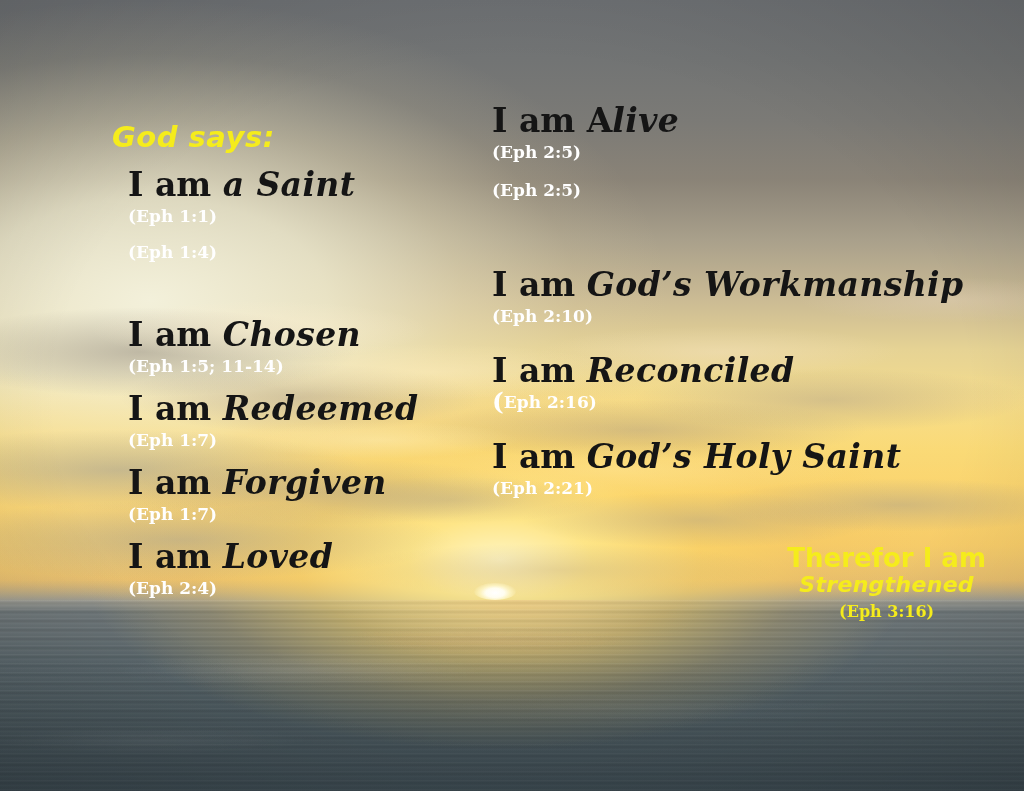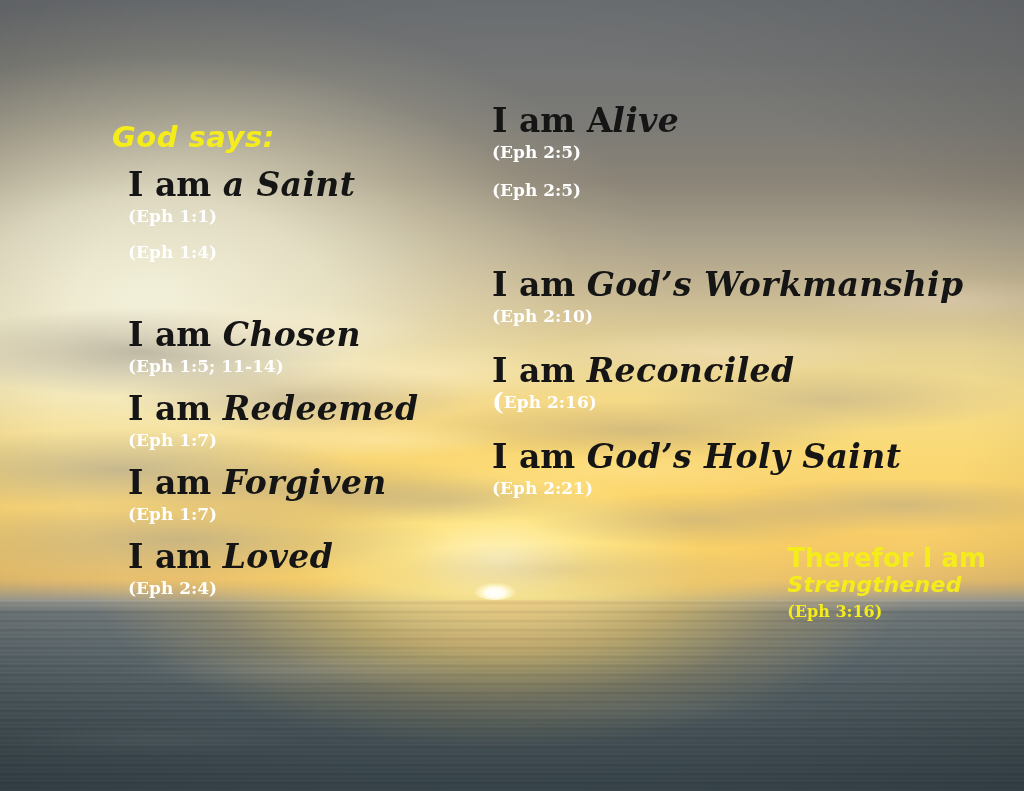--- a/index.html
+++ b/index.html
@@ -192,21 +192,21 @@
 
   
   #left-column  .entry { height: 70px; }
   #right-column .entry { height: 82px; }
   #right-column .entry.tight { height: 72px; }
 
   
   #closing-block {
     position: absolute;
     right: 38px; top: 544px;
-    text-align: left;
+    text-align: center;
     font-family: "DejaVu Sans", "Liberation Sans", sans-serif;
     color: #f5ec1c;
   }
   #closing-block .line1 {
     font-weight: bold;
     font-size: 26px;
     line-height: 1.12;
     white-space: nowrap;
   }
   #closing-block .line2 {

